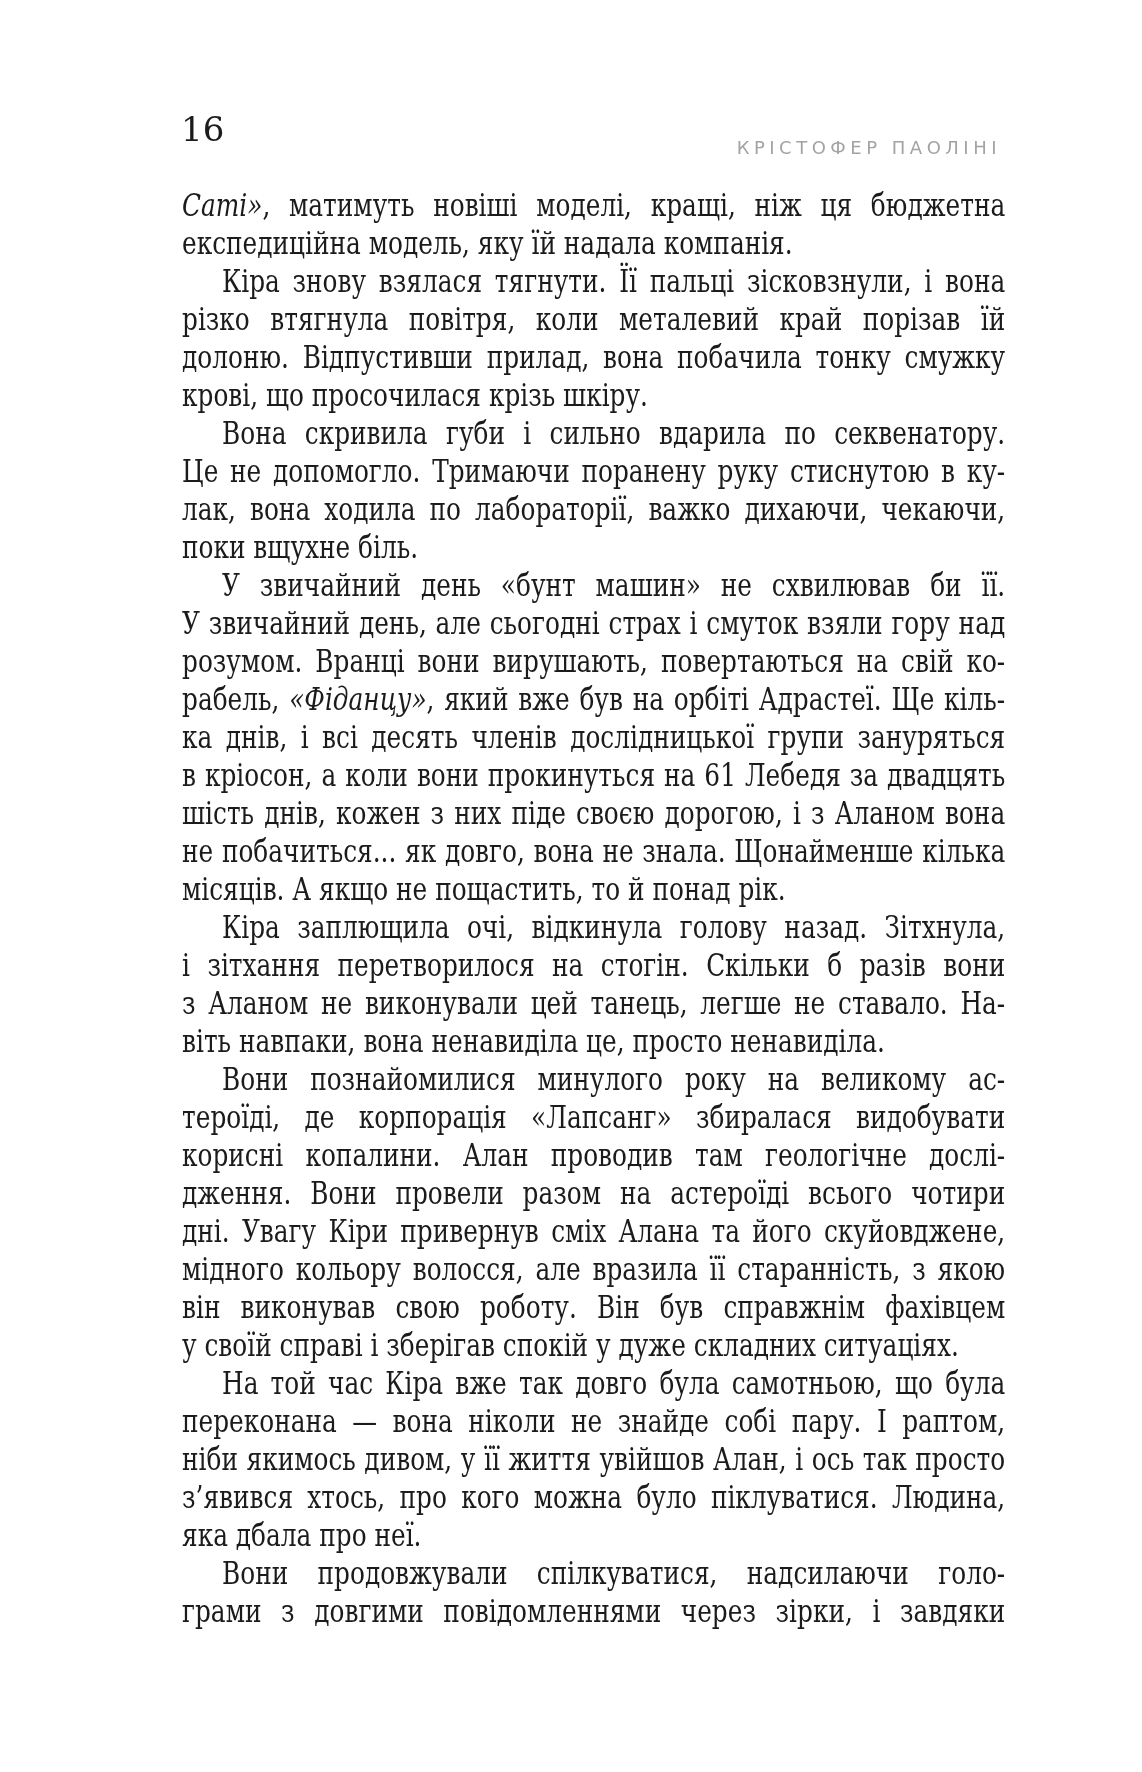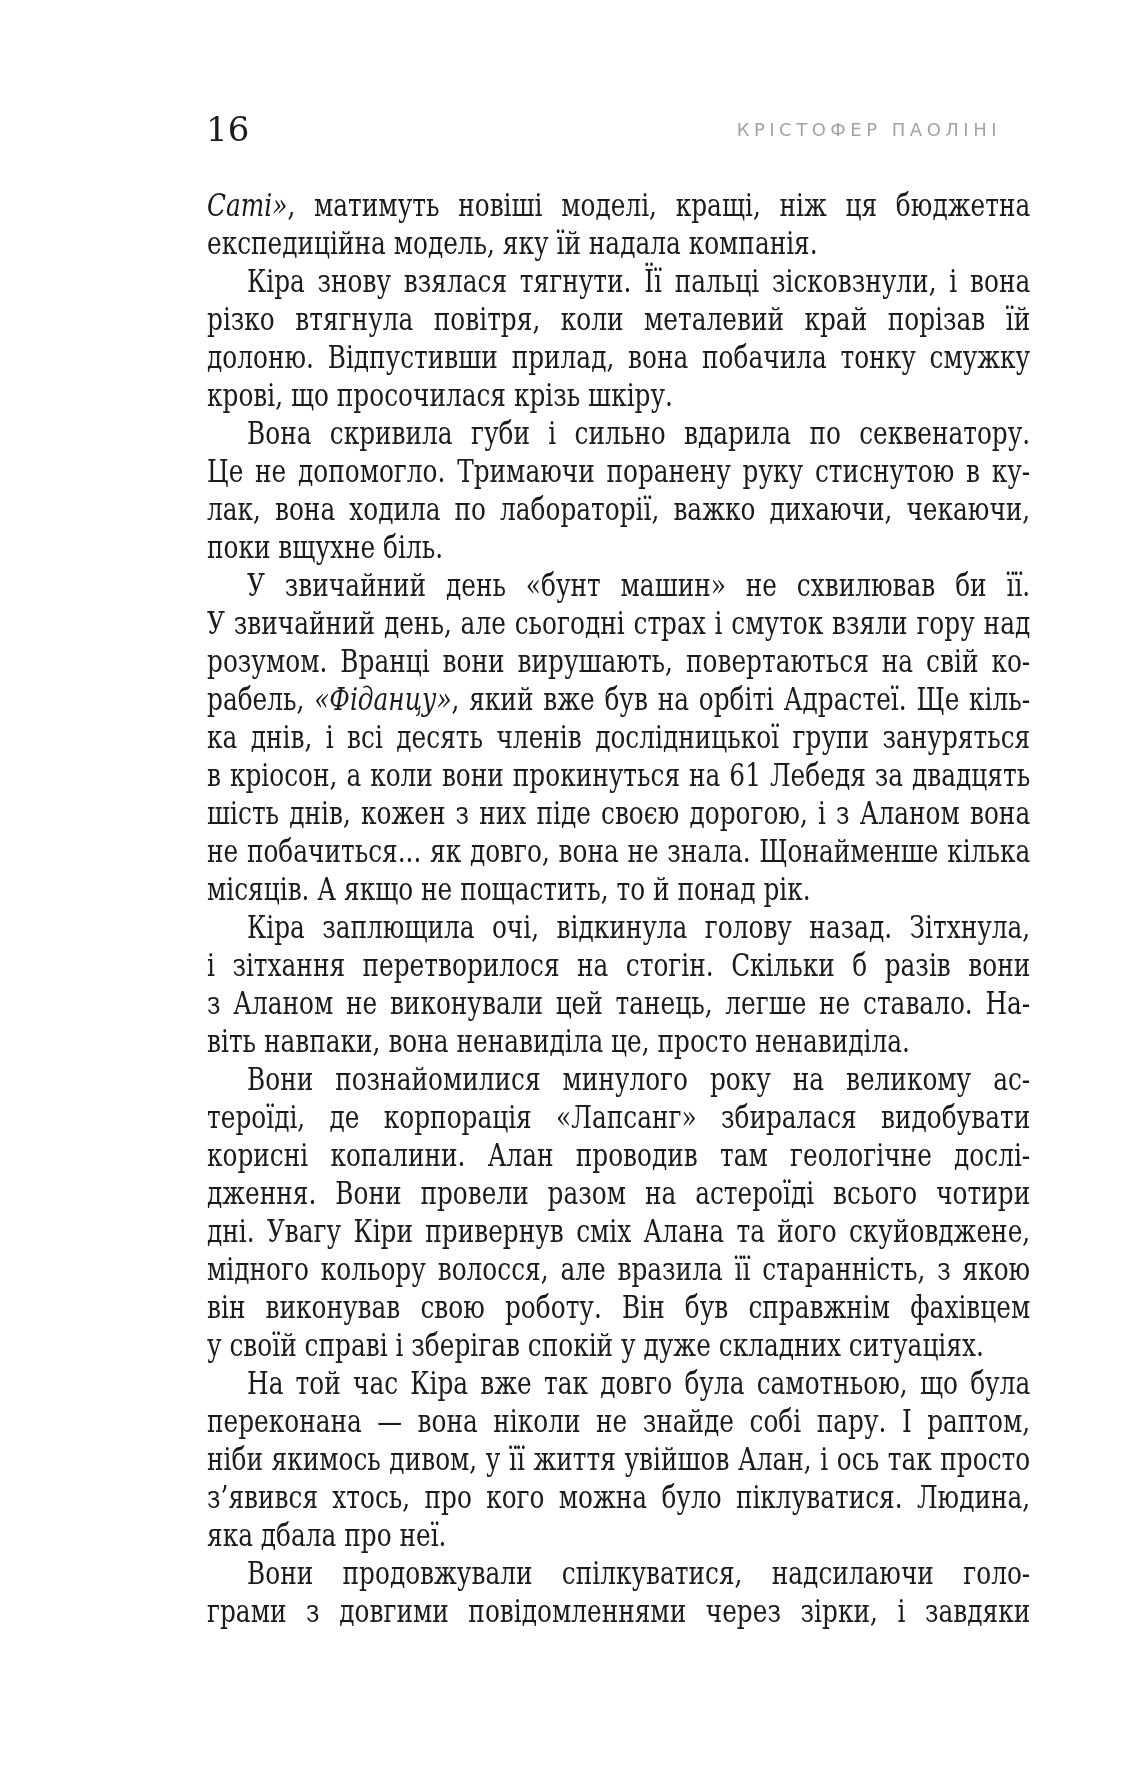--- a/index.html
+++ b/index.html
@@ -12,35 +12,34 @@
     width: 1142px;
     height: 1772px;
     overflow: hidden;
     font-family: "DejaVu Serif", serif;
     color: #1f1f1f;
   }
   .page {
     position: absolute;
     inset: 0;
     background: #ffffff;
-    margin-left: 25px;
   }
   .page-number {
     position: absolute;
     left: 181px;
     top: 112px;
     font-size: 34px;
     line-height: 34px;
     color: #1c1c1c;
     font-family: "DejaVu Serif", serif;
   }
   .running-title {
     position: absolute;
     right: 141px;
-    top: 119px;
+    top: 137px;
     font-family: "DejaVu Sans", "Liberation Sans", sans-serif;
     font-size: 18px;
     font-weight: 400;
     letter-spacing: 4.5px;
     color: #a3a3a3;
     white-space: nowrap;
   }
   .text-block {
     position: absolute;
     left: 182px;

